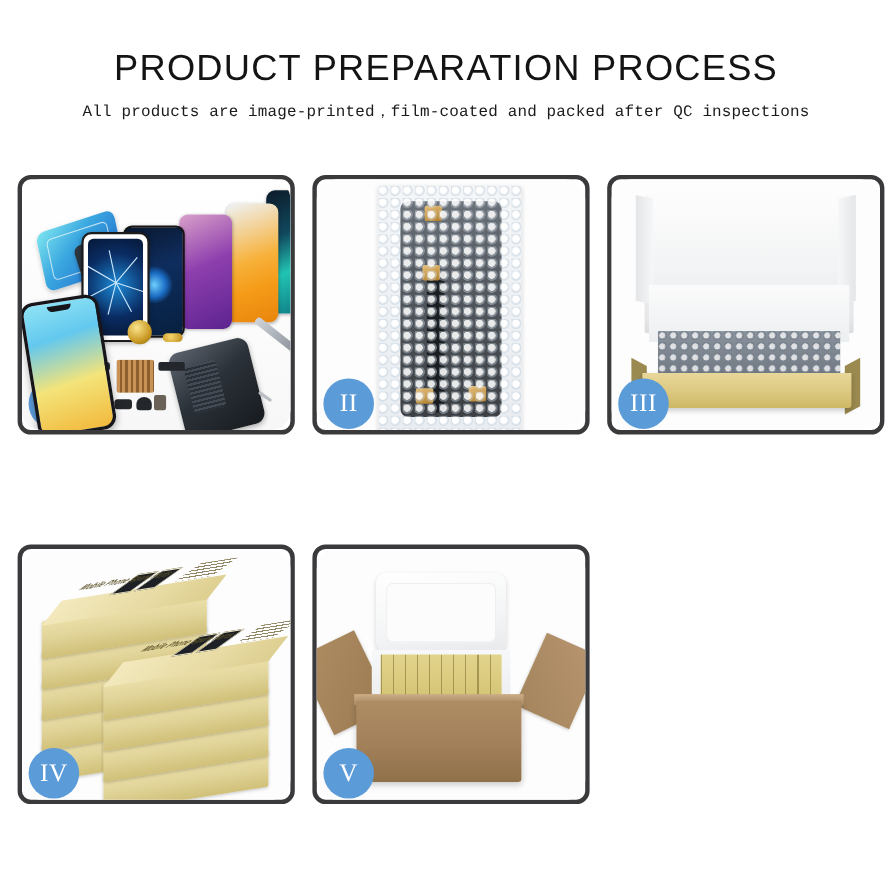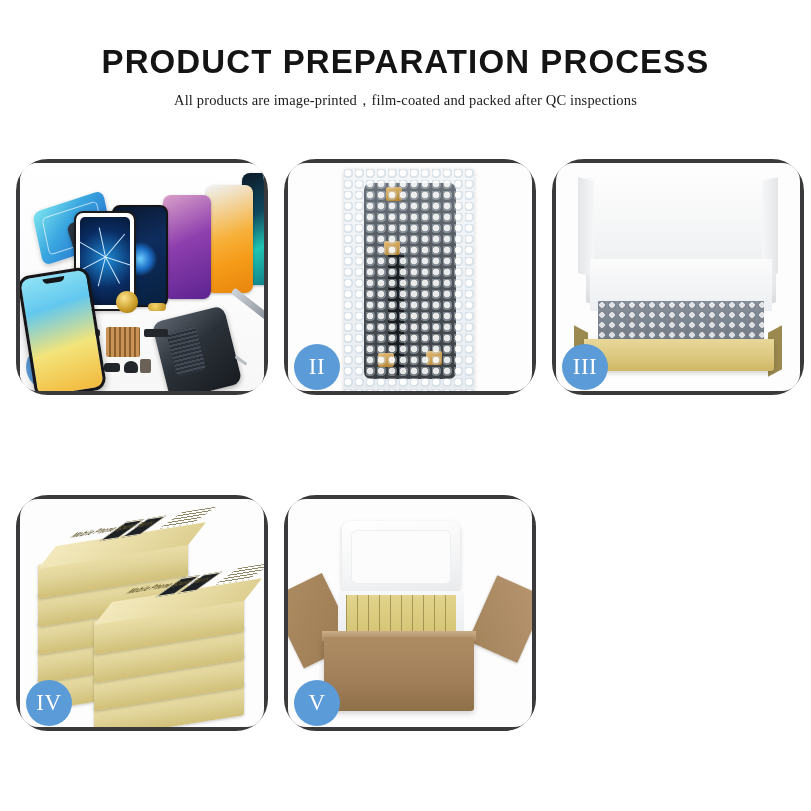--- a/index.html
+++ b/index.html
@@ -28,30 +28,30 @@
     left: 0;
     top: 0;
     width: 811px;
     text-align: center;
   }
   .title {
     margin: 0;
     padding-top: 44px;
     font-family: "Liberation Sans", sans-serif;
     font-size: 33px;
-    font-weight: 700;
+    font-weight: 400;
     letter-spacing: 1.1px;
     color: #141414;
     line-height: 1.08;
     white-space: nowrap;
   }
   .subtitle {
     margin: 0;
     padding-top: 11px;
-    font-family: Liberation Serif, serif;
+    font-family: Liberation Mono, monospace;
     font-size: 14.5px;
     font-weight: 400;
     color: #1b1b1b;
     letter-spacing: 0.15px;
     white-space: nowrap;
   }
 
   
   .grid {
     position: absolute;
@@ -63,21 +63,21 @@
     grid-template-columns: 252px 252px 252px;
     grid-template-rows: 236px 236px;
     column-gap: 16px;
     row-gap: 100px;
   }
 
   .panel {
     position: relative;
     box-sizing: border-box;
     border: 4px solid #3a3a3c;
-    border-radius: 32px;
+    border-radius: 12px;
     background: #ffffff;
     overflow: visible;
   }
   .panel-inner {
     position: absolute;
     inset: 0;
     border-radius: 18px;
     overflow: hidden;
     background: #fdfdfd;
   }

